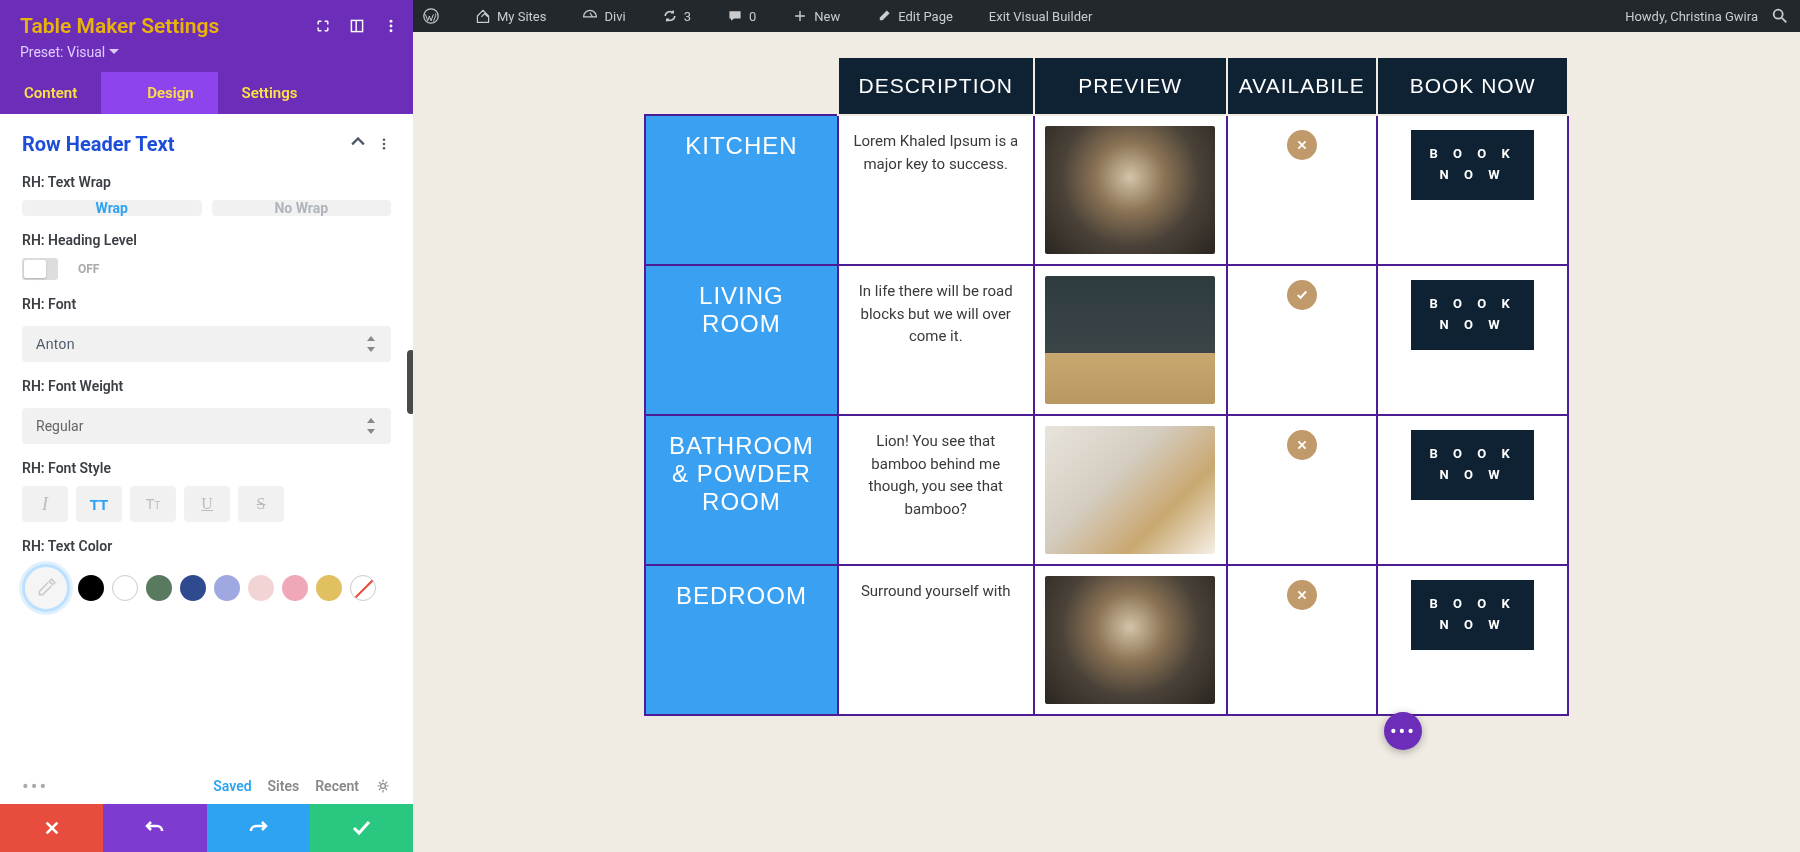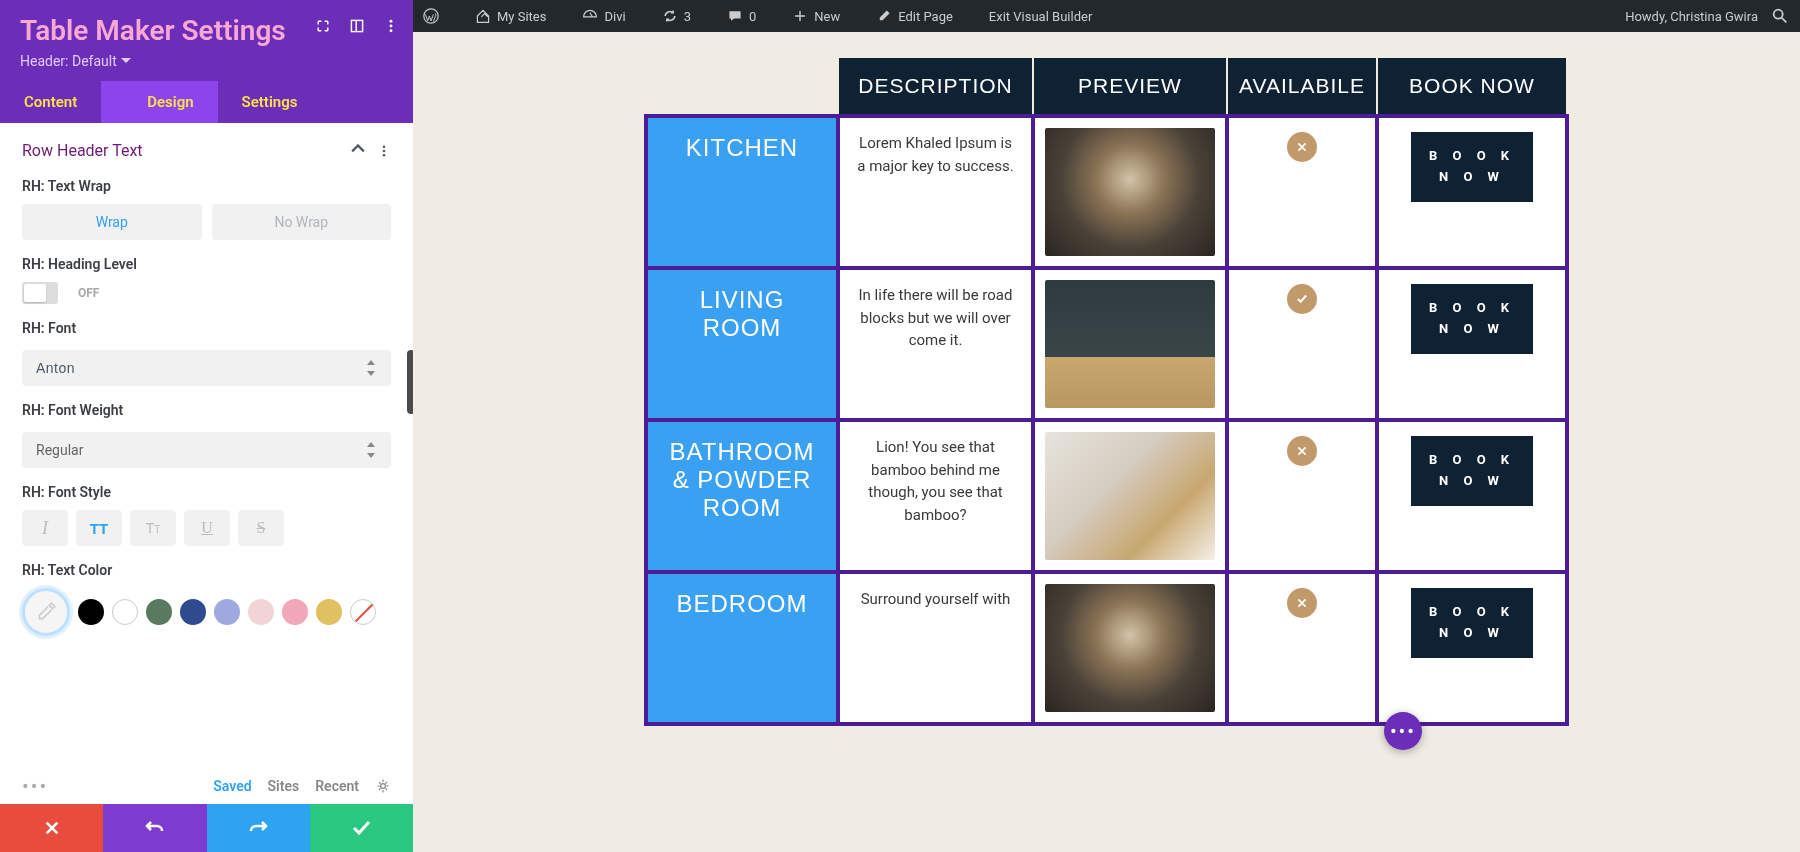--- a/index.html
+++ b/index.html
@@ -9,39 +9,39 @@
 .admin-bar { position: absolute; top: 0; left: 413px; right: 0; height: 32px; background: #23282d; color: #ccc; display: flex; align-items: center; font-size: 13px; z-index: 100; }
 .admin-bar-left { display: flex; align-items: center; gap: 16px; }
 .admin-item { display: flex; align-items: center; gap: 6px; padding: 0 10px; height: 32px; cursor: pointer; }
 .admin-bar-right { margin-left: auto; display: flex; align-items: center; gap: 0; padding-right: 8px; }
 .admin-icon { width: 16px; height: 16px; display: inline-flex; align-items: center; justify-content: center; }
 .avatar-img { width: 18px; height: 18px; background: linear-gradient(135deg,#c79a6b,#8b6f47); border-radius: 2px; }
 
 
 .settings-panel { position: absolute; left: 0; top: 0; width: 413px; height: 852px; background: #fff; display: flex; flex-direction: column; }
 .panel-header { background: #6c2eb9; padding: 14px 20px 12px; position: relative; }
-.panel-title { color: #f9a8d4; font-size: 28px; font-weight: 600; margin-bottom: 6px; }
+.panel-title { color: #eab308; font-size: 21px; font-weight: 600; margin-bottom: 6px; }
 .panel-preset { color: #e0c9ff; font-size: 14px; display: flex; align-items: center; gap: 4px; }
 .panel-header-icons { position: absolute; top: 16px; right: 12px; display: flex; gap: 14px; }
 .panel-header-icon { width: 20px; height: 20px; color: #fff; cursor: pointer; display: flex; align-items: center; justify-content: center; }
 
 .panel-tabs { display: flex; background: #6c2eb9; }
 .panel-tab { flex: 0 0 auto; padding: 12px 24px; color: #fde047; font-size: 15px; font-weight: 600; cursor: pointer; }
 .panel-tab.active { background: #8e44ec; padding-left: 46px; }
 
 .panel-body { flex: 1; overflow-y: auto; padding: 18px 22px; }
 .section-heading { display: flex; align-items: center; justify-content: space-between; margin-bottom: 18px; }
-.section-heading-text { color: #701a75; font-size: 16px; font-weight: 400; }
+.section-heading-text { color: #1d4ed8; font-size: 20px; font-weight: 700; }
 .section-heading-icons { display: flex; gap: 12px; color: #4c5866; }
 
 .field-label { color: #3b3f44; font-size: 14px; font-weight: 600; margin-bottom: 10px; margin-top: 16px; }
 .field-label:first-child { margin-top: 0; }
 
 .toggle-group { display: flex; gap: 10px; }
-.toggle-btn { flex: 1; padding: 10px; background: #f1f1f1; border-radius: 4px; text-align: center; font-weight: 400; font-size: 14px; cursor: pointer; color: #b0b5bb; }
+.toggle-btn { flex: 1; background: #f1f1f1; border-radius: 4px; text-align: center; font-weight: 700; font-size: 14px; cursor: pointer; color: #b0b5bb; }
 .toggle-btn.active { color: #2ea3f2; }
 
 .switch { display: flex; align-items: center; gap: 16px; }
 .switch-track { width: 36px; height: 22px; background: #ddd; border-radius: 3px; position: relative; }
 .switch-thumb { width: 22px; height: 18px; background: #fff; border-radius: 2px; position: absolute; top: 2px; left: 2px; box-shadow: 0 1px 2px rgba(0,0,0,0.2); }
 .switch-label { font-size: 12px; font-weight: 700; color: #aaa; margin-left: 4px; }
 
 .select-box { width: 100%; background: #f1f1f1; border-radius: 4px; padding: 10px 14px; display: flex; justify-content: space-between; align-items: center; cursor: pointer; margin-top: 14px; }
 .select-value { font-weight: 700; font-size: 14px; color: #4c5866; }
 .select-value.anton { font-family: Impact, 'Arial Black', sans-serif; font-weight: 400; letter-spacing: 0.5px; }
@@ -75,21 +75,21 @@
 
 
 .scroll-indicator { position: absolute; left: 407px; top: 350px; width: 8px; height: 64px; background: #4a4a4a; border-radius: 4px; }
 
 
 .preview { position: absolute; left: 413px; top: 32px; right: 0; bottom: 0; background: #f0ece4; padding: 24px 0 0 0; display: flex; justify-content: center; }
 .table-wrap { width: 925px; }
 .table { border-collapse: collapse; width: 100%; }
 .table th { background: #0e2233; color: #fff; font-family: Impact, 'Arial Black', sans-serif; font-weight: 400; letter-spacing: 1px; font-size: 21px; padding: 16px 8px; text-align: center; border: 2px solid #f0ece4; }
 .table th:first-child { background: transparent; border: none; }
-.table td { background: #fff; border: 4px solid #4c1d95; padding: 10px 14px; vertical-align: top; text-align: center; }
+.table td { background: #fff; border: 2px solid #4c1d95; padding: 10px 14px; vertical-align: top; text-align: center; }
 .row-header { background: #3aa0f2 !important; color: #fff; font-family: Impact, 'Arial Black', sans-serif; font-weight: 400; letter-spacing: 1px; font-size: 24px; text-align: center; vertical-align: top !important; padding-top: 16px !important; width: 192px; }
 .desc-cell { color: #3a3a3a; font-size: 15px; line-height: 1.5; width: 195px; padding-top: 14px !important; }
 .preview-cell { width: 180px; padding: 10px !important; }
 .preview-img { width: 170px; height: 128px; border-radius: 2px; }
 .avail-cell { width: 150px; padding-top: 14px !important; }
 .avail-badge { width: 30px; height: 30px; border-radius: 50%; background: #c19a6b; display: inline-flex; align-items: center; justify-content: center; color: #fff; font-size: 14px; font-weight: 700; }
 .book-cell { width: 190px; padding-top: 14px !important; }
 .book-btn { background: #0e2233; color: #fff; padding: 14px 18px; font-weight: 700; letter-spacing: 8px; font-size: 14px; line-height: 1.6; display: inline-block; cursor: pointer; }
 
 .img-kitchen { background: radial-gradient(circle at 50% 40%, #d4c4a8 0%, #8b7355 30%, #4a4238 60%, #2a2520 100%); }
@@ -179,21 +179,21 @@
   <svg viewBox="0 0 20 20" width="18" height="18" fill="none" stroke="#ccc" stroke-width="2">
       <circle cx="8" cy="8" r="5"></circle>
       <path d="M12 12l5 5"></path>
     </svg>
 </div>
 
 <div class="settings-panel">
   <div class="panel-header">
     <div class="panel-title">Table Maker Settings</div>
     <div class="panel-preset">
-      <span>Header: Default</span>
+      <span>Preset: Visual</span>
       <svg viewBox="0 0 10 6" width="10" height="6" fill="#e0c9ff">
           <path d="M0 0l5 5 5-5z"></path>
         </svg>
     </div>
     <div class="panel-header-icons">
       <span class="panel-header-icon">
           <svg viewBox="0 0 20 20" width="16" height="16" fill="none" stroke="#fff" stroke-width="1.8">
             <path d="M4 4h4M4 4v4M16 4h-4M16 4v4M4 16h4M4 16v-4M16 16h-4M16 16v-4"></path>
           </svg>
         </span>

